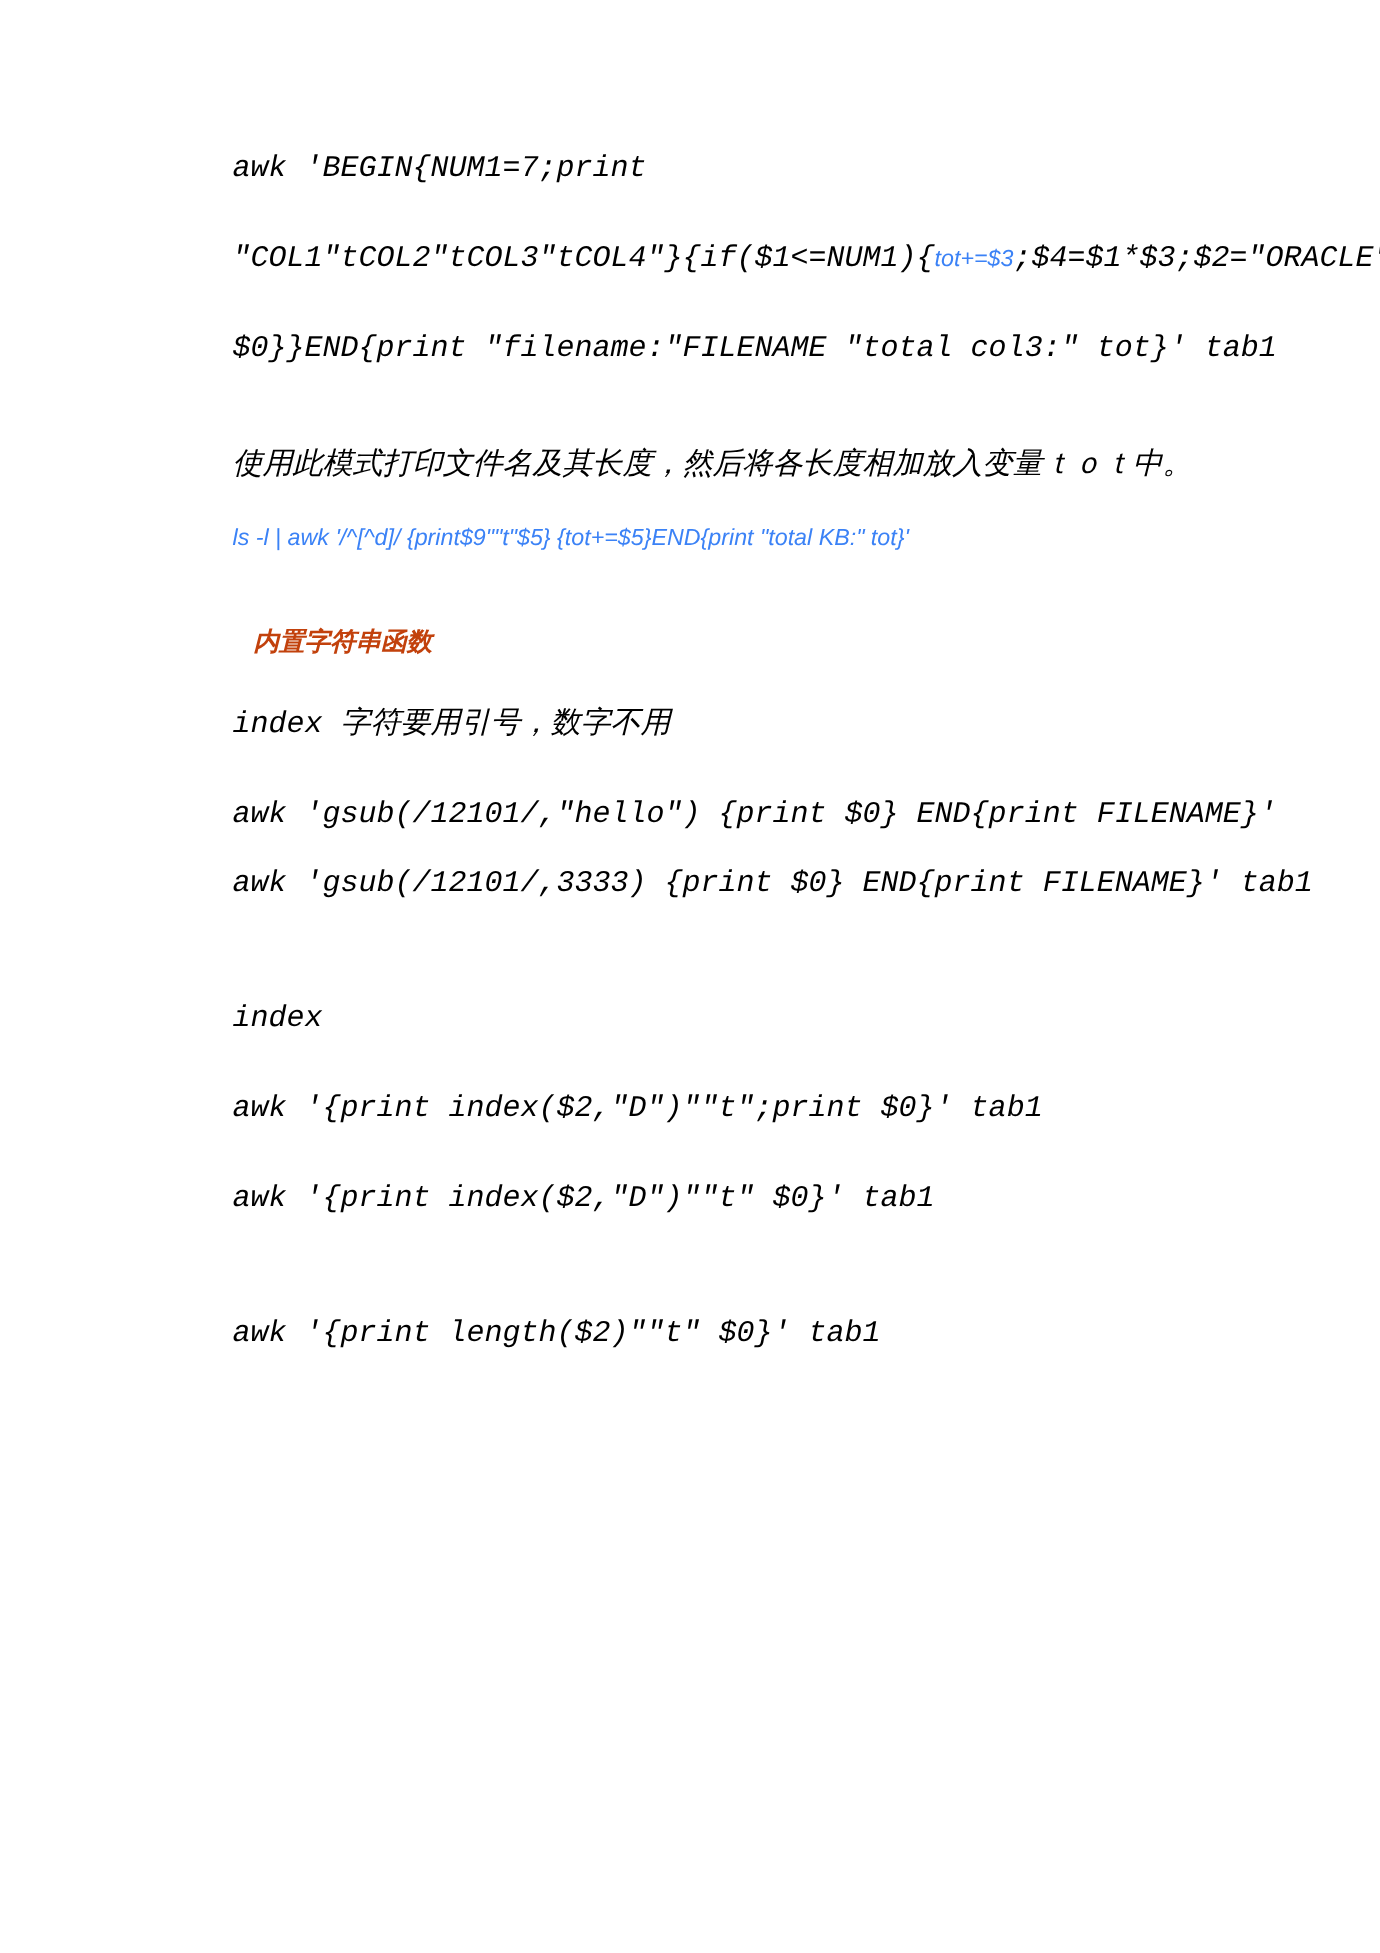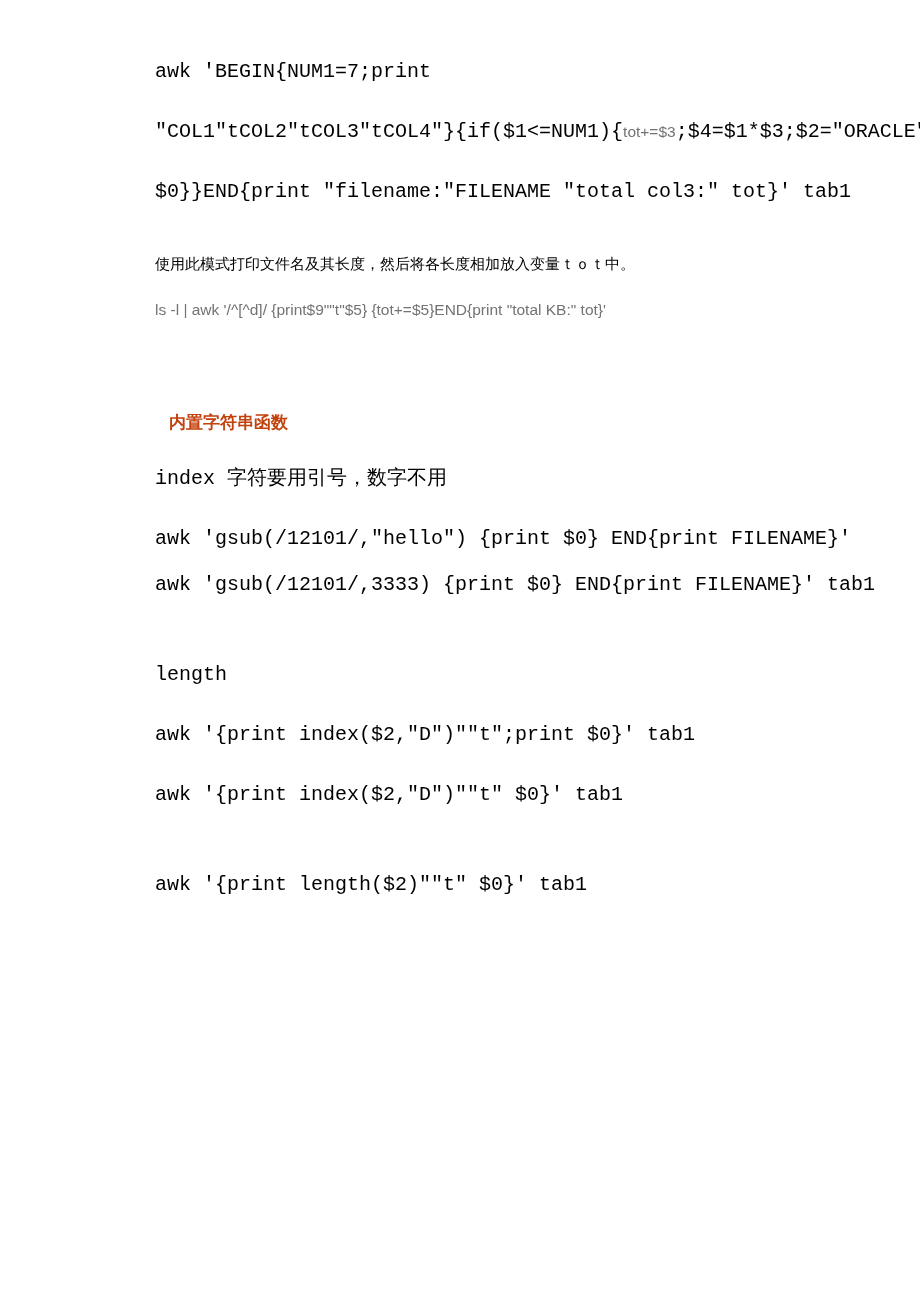--- a/index.html
+++ b/index.html
@@ -3,43 +3,44 @@
 <meta charset="utf-8">
 <style>
   body {
     margin: 0;
     padding: 0;
     background: #ffffff;
     width: 920px;
     font-family: "SimSun", "Songti SC", serif;
   }
   .page {
-    padding: 57px 60px 60px 155px;
+    padding: 98px 60px 60px 155px;
     box-sizing: border-box;
     width: 920px;
+    font-style: italic;
   }
   .mono {
     font-family: "Courier New", Courier, monospace;
     font-size: 20px;
     line-height: 1.5;
     color: #000;
     margin: 0;
     white-space: nowrap;
   }
   .cjk-text {
     font-family: "SimSun", "Songti SC", "Microsoft YaHei", serif;
-    font-size: 15px;
+    font-size: 20px;
     color: #000;
     margin: 0 0 22px 0;
     line-height: 1.6;
   }
   .sans-small {
     font-family: Arial, "Helvetica Neue", Helvetica, sans-serif;
     font-size: 15.5px;
-    color: #737373;
+    color: #3b82f6;
     margin: 0;
     line-height: 1.5;
   }
   .heading {
     font-family: "SimHei", "Microsoft YaHei", "Heiti SC", sans-serif;
     font-size: 17px;
     font-weight: bold;
     color: #c2410c;
     margin: 0 0 30px 14px;
   }
@@ -54,27 +55,27 @@
 <div class="page">
 
   <p class="mono gap-md">awk 'BEGIN{NUM1=7;print</p>
   <p class="mono gap-md">
     <span>"COL1"tCOL2"tCOL3"tCOL4"}{if($1&lt;=NUM1){</span><span class="sans-small">tot+=$3</span><span>;$4=$1*$3;$2="ORACLE"; print</span>
   </p>
   <p class="mono gap-lg">$0}}END{print "filename:"FILENAME "total col3:" tot}' tab1</p>
 
   <p class="cjk-text">使用此模式打印文件名及其长度，然后将各长度相加放入变量ｔｏｔ中。</p>
 
-  <p class="sans-small" style="margin-bottom:90px;">ls -l | awk '/^[^d]/ {print$9""t"$5} {tot+=$5}END{print "total KB:" tot}'</p>
+  <p class="sans-small" style="margin-bottom:46px;">ls -l | awk '/^[^d]/ {print$9""t"$5} {tot+=$5}END{print "total KB:" tot}'</p>
 
   <p class="heading">内置字符串函数</p>
 
   <p class="mono gap-md">index  字符要用引号，数字不用</p>
   <p class="mono gap-sm">awk 'gsub(/12101/,"hello") {print $0} END{print FILENAME}'</p>
   <p class="mono gap-xl">awk 'gsub(/12101/,3333) {print $0} END{print FILENAME}' tab1</p>
 
-  <p class="mono gap-md">length</p>
+  <p class="mono gap-md">index</p>
   <p class="mono gap-md">awk '{print index($2,"D")""t";print $0}' tab1</p>
   <p class="mono gap-xl">awk '{print index($2,"D")""t" $0}' tab1</p>
 
   <p class="mono">awk '{print length($2)""t" $0}' tab1</p>
 
 </div>
 
 </body></html>

